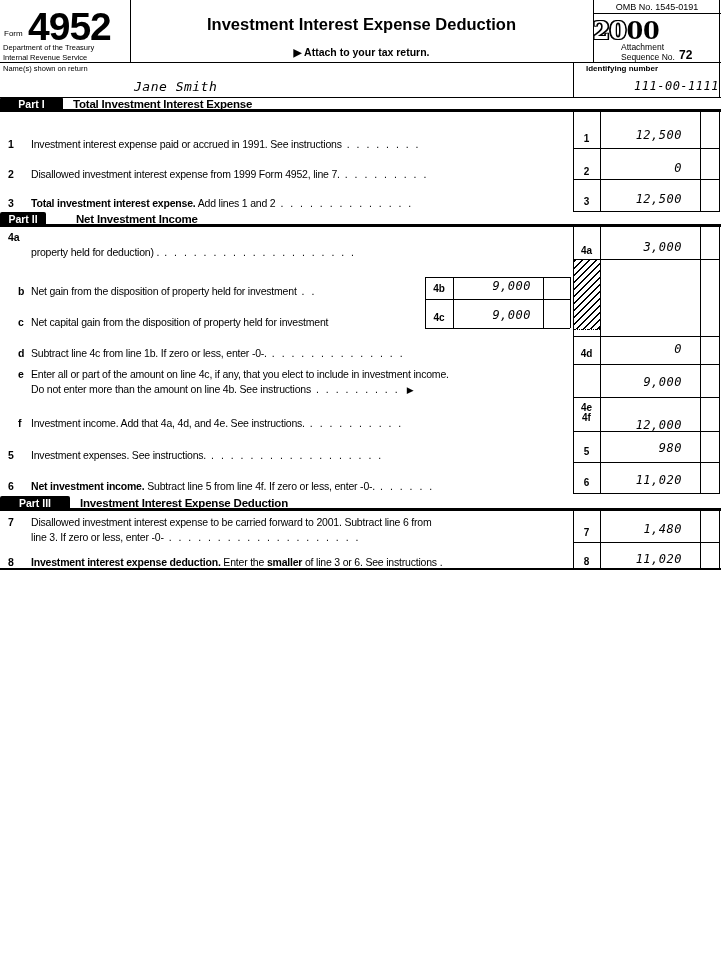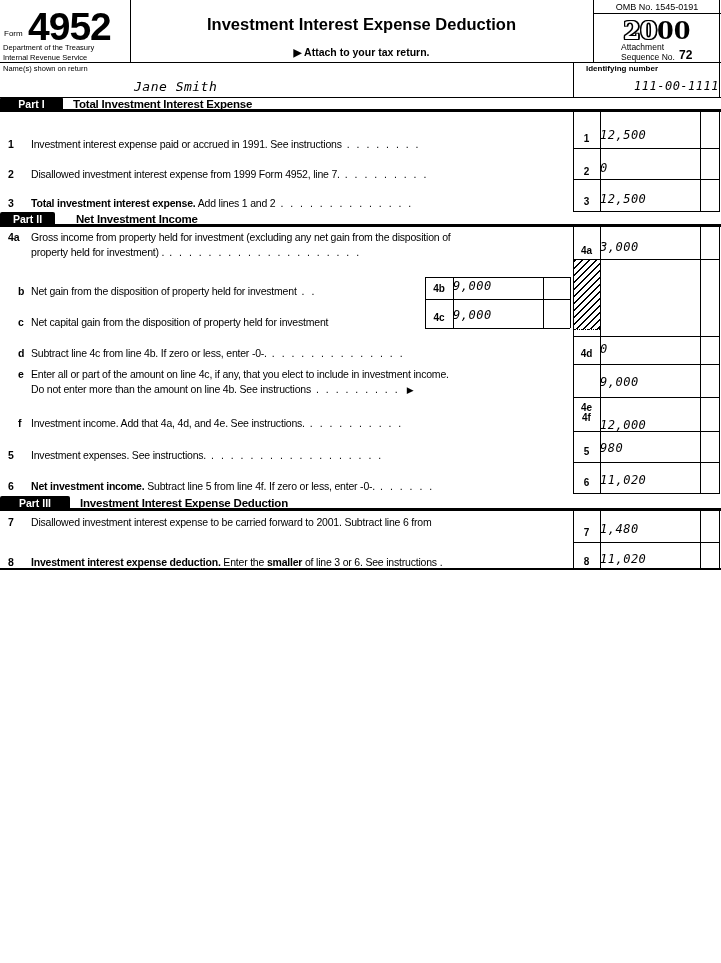--- a/index.html
+++ b/index.html
@@ -13,21 +13,21 @@
   .vline { position: absolute; background: #000; width: 1px; }
   .thick { position: absolute; background: #000; height: 3px; }
   .t  { font-size: 10.5px; letter-spacing: -0.2px; }
   .sm { font-size: 7.5px; }
   .b  { font-weight: bold; }
   .dots { word-spacing: 2px; margin-left: 5px; letter-spacing: 1px; }
   .entry {
     font-family: "DejaVu Sans Mono", monospace; font-style: italic;
     font-size: 12px; letter-spacing: 0.5px;
   }
-  .amt { position: absolute; }
+  .amt { position: absolute; text-align: right; }
   .boxlbl { position: absolute; text-align: center; font-weight: bold; font-size: 10px; }
   .badge {
     position: absolute; background: #000; color: #fff; font-weight: bold;
     font-size: 10.5px; text-align: center; height: 14px; line-height: 14px;
     border-radius: 2px;
   }
   .parttitle { position: absolute; font-weight: bold; font-size: 11.5px; letter-spacing: -0.2px; }
   .hatch {
     position: absolute;
     background: repeating-linear-gradient(135deg, #000 0 1.5px, #fff 1.5px 5px);
@@ -55,21 +55,21 @@
   <span class="abs sm" style="left:4px; top:29px; font-size:8px;">Form</span>
   <span class="abs b" style="left:28px; top:5px; font-size:39px; letter-spacing:-1px;">4952</span>
   <span class="abs sm" style="left:3px; top:43px;">Department of the Treasury</span>
   <span class="abs sm" style="left:3px; top:53px;">Internal Revenue Service</span>
 
   <div class="abs b" style="left:130px; top:15px; width:463px; text-align:center; font-size:16.5px; white-space:nowrap;">Investment Interest Expense Deduction</div>
   <div class="abs b" style="left:130px; top:46px; width:463px; text-align:center; font-size:10.5px;">▶ Attach to your tax return.</div>
 
   <div class="abs" style="left:593px; top:2px; width:128px; text-align:center; font-size:9px;">OMB No. 1545-0191</div>
   <div class="hline" style="left:593px; top:13px; width:128px;"></div>
-  <div class="yr" style="left:593px; top:16px; width:128px; text-align:center;">
+  <div class="yr" style="left:593px; top:16px; width:128px; ">
     <span class="yr-outline">20</span><span>00</span>
   </div>
   <span class="abs" style="left:621px; top:42px; font-size:8.5px;">Attachment</span>
   <span class="abs" style="left:621px; top:52px; font-size:8.5px;">Sequence No.</span>
   <span class="abs b" style="left:679px; top:48px; font-size:12px;">72</span>
 
   <div class="vline" style="left:573px; top:62px; height:35px;"></div>
   <span class="abs sm" style="left:3px; top:64px;">Name(s) shown on return</span>
   <span class="abs entry" style="left:134px; top:79px; font-size:13px;">Jane Smith</span>
   <span class="abs b" style="left:578px; top:64px; font-size:8px;margin-left:8px;">Identifying number</span>
@@ -96,40 +96,39 @@
   <span class="abs t b" style="left:8px; top:168px;">2</span>
   <span class="abs t" style="left:31px; top:168px;"><span>Disallowed investment interest expense from 1999 Form 4952, line 7.</span><span class="dots">. . . . . . . . .</span></span>
   <div class="boxlbl" style="left:573px; top:166px; width:27px;">2</div>
   <div class="amt entry" style="left:600px; top:161px; width:82px;">0</div>
 
   <span class="abs t b" style="left:8px; top:197px;">3</span>
   <span class="abs t" style="left:31px; top:197px;"><span class="b">Total investment interest expense.</span><span> Add lines 1 and 2</span><span class="dots">. . . . . . . . . . . . . .</span></span>
   <div class="boxlbl" style="left:573px; top:196px; width:27px;">3</div>
   <div class="amt entry" style="left:600px; top:192px; width:82px;">12,500</div>
 
-  <div class="badge" style="left:0; top:212px; width:55px;">Part II</div>
+  <div class="badge" style="left:0; top:212px; width:46px;">Part II</div>
   <span class="parttitle" style="left:76px; top:213px;">Net Investment Income</span>
   <div class="thick" style="left:0; top:224px; width:721px;"></div>
 
   <div class="vline" style="left:573px; top:227px; height:266px;"></div>
   <div class="vline" style="left:600px; top:227px; height:266px;"></div>
   <div class="vline" style="left:700px; top:227px; height:266px;"></div>
   <div class="vline" style="left:719px; top:227px; height:266px;"></div>
   <div class="hline" style="left:573px; top:259px; width:147px;"></div>
   <div class="hline" style="left:573px; top:336px; width:147px;"></div>
   <div class="hline" style="left:573px; top:364px; width:147px;"></div>
   <div class="hline" style="left:573px; top:397px; width:147px;"></div>
   <div class="hline" style="left:573px; top:431px; width:147px;"></div>
   <div class="hline" style="left:573px; top:462px; width:147px;"></div>
   <div class="hline" style="left:573px; top:493px; width:147px;"></div>
   <div class="hatch" style="left:574px; top:260px; width:26px; height:70px;"></div>
 
   <span class="abs t b" style="left:8px; top:231px;">4a</span>
-  <span class="abs t" style="left:31px; top:231px;">Gross income from property held for investment (excluding any net gain from the disposition of</span>
-  <span class="abs t" style="left:31px; top:246px;"><span>property held for investment) .</span><span class="dots">. . . . . . . . . . . . . . . . . . . .</span></span>
+  <span class="abs t" style="left:31px; top:246px;"><span>property held for deduction) .</span><span class="dots">. . . . . . . . . . . . . . . . . . . .</span></span>
   <div class="boxlbl" style="left:573px; top:245px; width:27px;">4a</div>
   <div class="amt entry" style="left:600px; top:240px; width:82px;">3,000</div>
 
   <div class="hline" style="left:425px; top:277px; width:145px;"></div>
   <div class="hline" style="left:425px; top:299px; width:145px;"></div>
   <div class="hline" style="left:425px; top:328px; width:145px;"></div>
   <div class="vline" style="left:425px; top:277px; height:51px;"></div>
   <div class="vline" style="left:453px; top:277px; height:51px;"></div>
   <div class="vline" style="left:543px; top:277px; height:51px;"></div>
   <div class="vline" style="left:570px; top:277px; height:51px;"></div>
@@ -138,21 +137,21 @@
   <span class="abs t" style="left:31px; top:285px;"><span>Net gain from the disposition of property held for investment</span><span class="dots">. .</span></span>
   <div class="boxlbl" style="left:425px; top:283px; width:28px;">4b</div>
   <div class="amt entry" style="left:453px; top:279px; width:78px;">9,000</div>
 
   <span class="abs t b" style="left:18px; top:316px;">c</span>
   <span class="abs t" style="left:31px; top:316px;">Net capital gain from the disposition of property held for investment</span>
   <div class="boxlbl" style="left:425px; top:312px; width:28px;">4c</div>
   <div class="amt entry" style="left:453px; top:308px; width:78px;">9,000</div>
 
   <span class="abs t b" style="left:18px; top:347px;">d</span>
-  <span class="abs t" style="left:31px; top:347px;"><span>Subtract line 4c from line 4b. If zero or less, enter -0-.</span><span class="dots">. . . . . . . . . . . . . .</span></span>
+  <span class="abs t" style="left:31px; top:347px;"><span>Subtract line 4c from line 1b. If zero or less, enter -0-.</span><span class="dots">. . . . . . . . . . . . . .</span></span>
   <div class="boxlbl" style="left:573px; top:348px; width:27px;">4d</div>
   <div class="amt entry" style="left:600px; top:342px; width:82px;">0</div>
 
   <span class="abs t b" style="left:18px; top:368px;">e</span>
   <span class="abs t" style="left:31px; top:368px;">Enter all or part of the amount on line 4c, if any, that you elect to include in investment income.</span>
   <span class="abs t" style="left:31px; top:383px;"><span>Do not enter more than the amount on line 4b. See instructions</span><span class="dots">. . . . . . . . .</span><span class="arrow" style="margin-left:8px;">▶</span></span>
   <div class="boxlbl" style="left:573px; top:380px; width:27px;margin-top:22px;">4e</div>
   <div class="amt entry" style="left:600px; top:375px; width:82px;">9,000</div>
 
   <span class="abs t b" style="left:18px; top:417px;">f</span>
@@ -176,20 +175,21 @@
 
   <div class="vline" style="left:573px; top:511px; height:58px;"></div>
   <div class="vline" style="left:600px; top:511px; height:58px;"></div>
   <div class="vline" style="left:700px; top:511px; height:58px;"></div>
   <div class="vline" style="left:719px; top:511px; height:58px;"></div>
   <div class="hline" style="left:573px; top:542px; width:147px;"></div>
   <div class="thick" style="left:0; top:568px; width:721px; height:2px;"></div>
 
   <span class="abs t b" style="left:8px; top:516px;">7</span>
   <span class="abs t" style="left:31px; top:516px;">Disallowed investment interest expense to be carried forward to 2001. Subtract line 6 from</span>
+  <span class="abs t" style="left:31px; top:531px;"><span>line 3. If zero or less, enter -0-</span><span class="dots">. . . . . . . . . . . . . . . . . . . .</span></span>
   <div class="boxlbl" style="left:573px; top:527px; width:27px;">7</div>
   <div class="amt entry" style="left:600px; top:522px; width:82px;">1,480</div>
 
   <span class="abs t b" style="left:8px; top:556px;">8</span>
   <span class="abs t" style="left:31px; top:556px;"><span class="b">Investment interest expense deduction.</span><span> Enter the </span><span class="b">smaller</span><span> of line 3 or 6. See instructions .</span></span>
   <div class="boxlbl" style="left:573px; top:556px; width:27px;">8</div>
   <div class="amt entry" style="left:600px; top:552px; width:82px;">11,020</div>
 
 </div>
 

